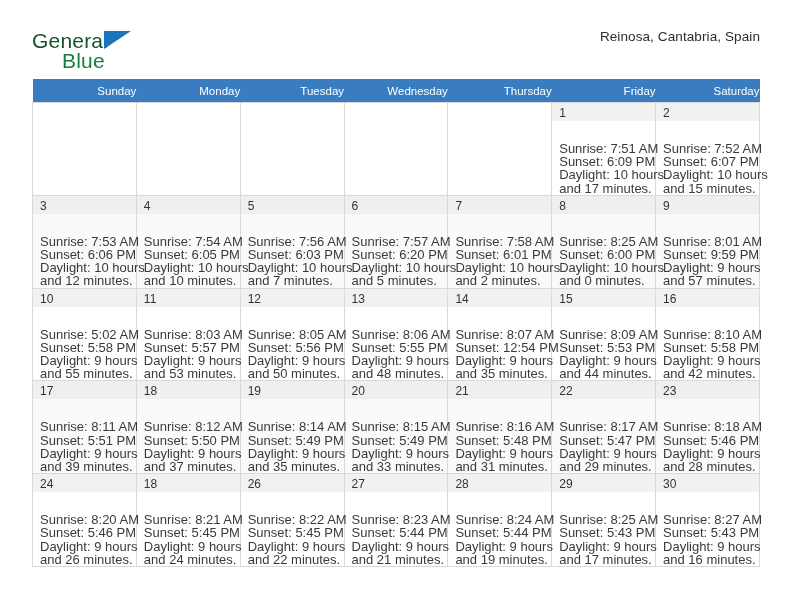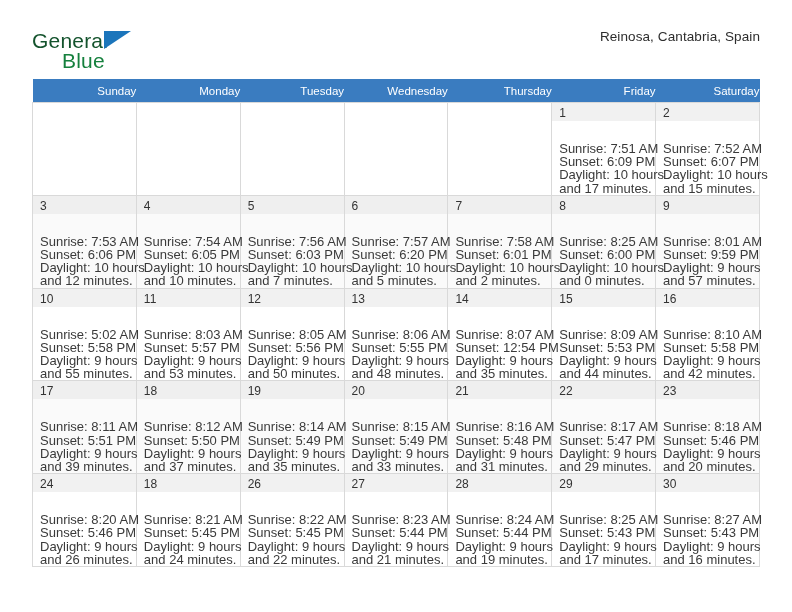--- a/index.html
+++ b/index.html
@@ -444,21 +444,21 @@
               </div>
             </div>
           </td>
           <td>
             <div class="cell-inner">
               <div class="daynum">23</div>
               <div class="lines">
                 <div>Sunrise: 8:18 AM</div>
                 <div>Sunset: 5:46 PM</div>
                 <div>Daylight: 9 hours</div>
-                <div>and 20 minutes.</div>
+                <div>and 28 minutes.</div>
               </div>
             </div>
           </td>
         </tr>
         <tr>
           <td>
             <div class="cell-inner">
               <div class="daynum">24</div>
               <div class="lines">
                 <div>Sunrise: 8:20 AM</div>

